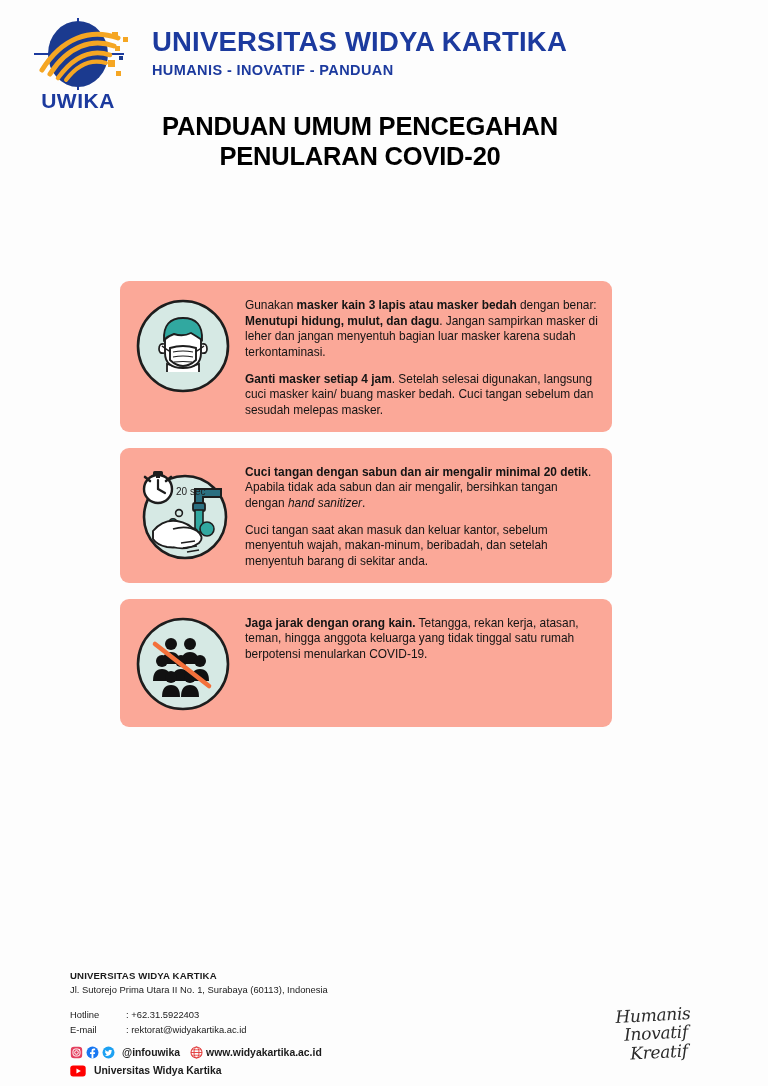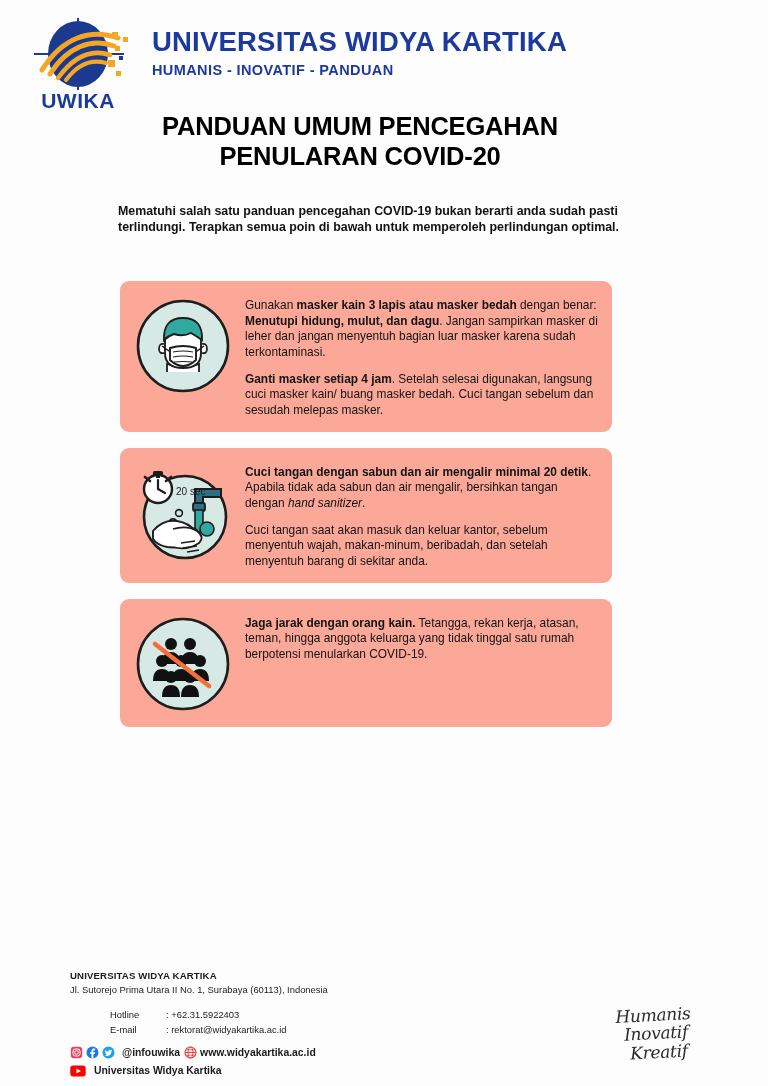--- a/index.html
+++ b/index.html
@@ -155,42 +155,42 @@
     font-size: 9.4px;
     line-height: 1.55;
   }
 
   .f-rows { margin-top: 9px; }
   .f-row {
     display: flex;
     font-size: 9.4px;
     line-height: 1.62;
   }
-  .f-key { width: 56px; flex: 0 0 56px; margin-left: 40px; }
+  .f-key { width: 56px; flex: 0 0 56px; }
   .f-val { flex: 1 1 auto; }
 
   .f-social {
     margin-top: 9px;
     display: flex;
     align-items: center;
     font-size: 10.4px;
     font-weight: bold;
     line-height: 1;
   }
   .f-social2 {
     margin-top: 6px;
     display: flex;
     align-items: center;
     font-size: 10.4px;
     font-weight: bold;
     line-height: 1;
   }
   .si { display: inline-block; margin-right: 3px; }
   .si svg { display: block; }
-  .f-handle { margin-left: 4px; margin-right: 4px; }
+  .f-handle { margin-left: 4px; margin-right: 10px; }
   .f-web { margin-left: 0; }
   .f-yt-label { margin-left: 5px; }
 
   
   .signature {
     position: absolute;
     left: 578px;
     top: 1006px;
     width: 150px;
     text-align: center;
@@ -243,21 +243,20 @@
       <div class="brand-name">UNIVERSITAS WIDYA KARTIKA</div>
       <div class="brand-tagline">HUMANIS - INOVATIF - PANDUAN</div>
     </div>
   </div>
 
   <div class="doc-title">
     <span class="ln">PANDUAN UMUM PENCEGAHAN</span>
     <span class="ln">PENULARAN COVID-20</span>
   </div>
 
-  <div class="intro">Mematuhi salah satu panduan pencegahan COVID-19 bukan berarti anda sudah pasti terlindungi. Terapkan semua poin di bawah untuk memperoleh perlindungan optimal.</div>
 
   <div class="cards">
 
     <div class="card">
       <div class="card-icon">
         <svg width="100" height="100" viewBox="0 0 100 100">
           <circle cx="50" cy="50" r="45" fill="#d6e9e4" stroke="#1d1d1d" stroke-width="2.6"></circle>
 
           <path d="M34 76 L34 68 Q50 74 66 68 L66 76" fill="#ffffff" stroke="#1d1d1d" stroke-width="1.8"></path>
 

